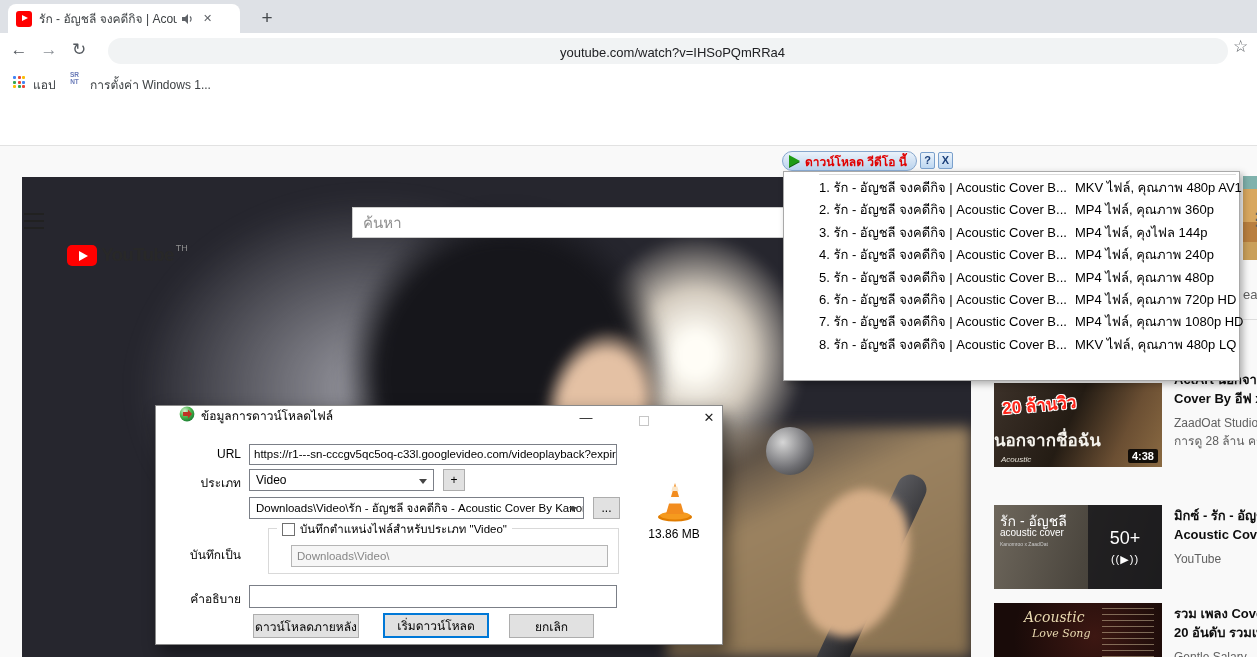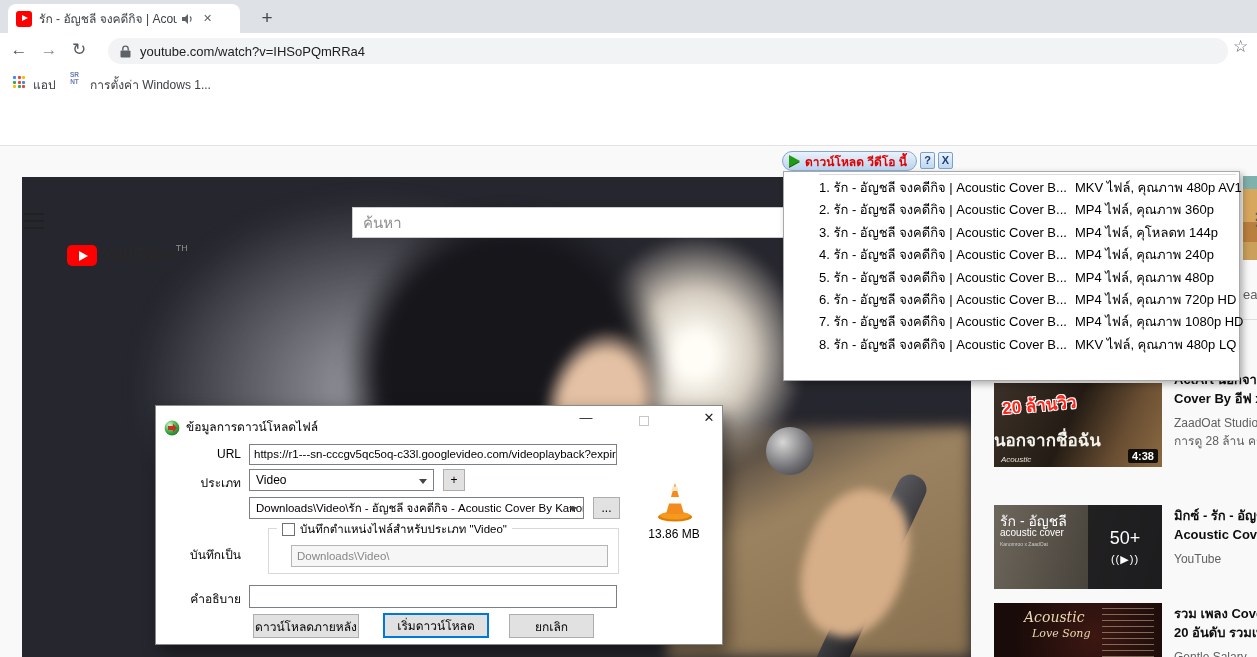--- a/index.html
+++ b/index.html
@@ -16,21 +16,21 @@
   .tab-favicon::after { content:""; position:absolute; left:6px; top:4.5px; border-left:6px solid #fff;
          border-top:3.5px solid transparent; border-bottom:3.5px solid transparent; }
   .tab-title { font-size:12px; color:#3c4043; white-space:nowrap; overflow:hidden; width:138px; margin-left:7px; }
   .tab-audio { margin-left:4px; display:flex; }
   .tab-close { margin-left:10px; font-size:11px; color:#5f6368; cursor:default; }
   .new-tab { left:254px; top:5px; font-size:19px; color:#45494d; width:26px; height:26px; text-align:center; line-height:26px; }
 
   .toolbar { left:0; top:33px; width:1257px; height:35px; background:#fff; }
   .nav-ic { position:absolute; top:0; height:35px; line-height:33px; font-size:17px; color:#555a60; text-align:center; width:26px; }
   .url-pill { left:108px; top:5px; width:1120px; height:26px; background:#f1f3f4; border-radius:13px;
-              display:flex; align-items:center; padding:7px 12px; }
+              display:flex; align-items:center; padding:7px 12px;flex-direction:column; }
   .url-text { font-size:13px; color:#202124; margin-left:9px; }
   .star { left:1233px; top:3px; font-size:17px; color:#5f6368; }
 
   .bookmarks { left:0; top:68px; width:1257px; height:28px; background:#fff; }
   .apps-grid { left:13px; top:8px; width:12px; height:12px; display:grid;
                grid-template-columns:repeat(3,3px); grid-template-rows:repeat(3,3px); gap:1.5px; }
   .apps-grid i { border-radius:1px; }
   .bm-label { font-size:12px; color:#3c4043; position:absolute; top:7px; }
   .srnt { left:70px; top:4px; font-size:6.5px; line-height:6.5px; font-weight:bold; color:#6a7bb8; text-align:center; }
 
@@ -128,21 +128,21 @@
   .dl-panel { left:783px; top:171px; width:457px; height:210px; background:#fff; border:1px solid #a9a9a9;
       box-shadow:3px 3px 7px rgba(0,0,0,.3); z-index:6; }
   .dl-head { padding:9px 0 5px 35px; font-size:13px; color:#111; }
   .dl-sep { border-top:1px solid #dcdcdc; margin:2px 3px 2px 35px; }
   .dl-item { height:22.4px; line-height:22.4px; padding-left:35px; font-size:13px; color:#000; white-space:nowrap; }
   .dl-item .fmt { margin-left:8px; }
 
   
   .idm { left:155px; top:405px; width:568px; height:240px; background:#fff; border:1px solid #8a8a8a;
       box-shadow:5px 7px 16px rgba(0,0,0,.45); z-index:10; }
-  .idm-titlebar { position:absolute; left:0; top:0; width:100%; height:30px; display:flex; align-items:flex-end; padding-left:8px; }
+  .idm-titlebar { position:absolute; left:15px; top:0; width:100%; height:30px; display:flex; align-items:flex-start; padding-left:8px; }
   .idm-title { font-size:12px; color:#000; margin-left:6px; }
   .win-min { position:absolute; left:415px; top:4px; width:30px; text-align:center; font-size:13px; color:#222; }
   .win-max { position:absolute; left:483px; top:10px; width:10px; height:10px; border:1px solid #c6c6c6; }
   .win-close { position:absolute; left:538px; top:4px; width:30px; text-align:center; font-size:13px; color:#222; }
   .f-label { position:absolute; width:85px; text-align:right; font-size:12px; color:#000; }
   .f-box { position:absolute; border:1px solid #7b7f87; background:#fff; font-size:11.5px; color:#000;
       padding:0 4px; white-space:nowrap; overflow:hidden; }
   .f-select { position:absolute; border:1px solid #7b7f87; background:#fff; font-size:12px; color:#000;
       padding:0 18px 0 6px; white-space:nowrap; overflow:hidden; }
   .chev { position:absolute; right:6px; top:9px; width:0; height:0; border-left:4px solid transparent;
@@ -223,21 +223,21 @@
     <span class="dl-btn-label">ดาวน์โหลด วีดีโอ นี้</span>
   </div>
   <div class="sq-btn">?</div>
   <div class="sq-btn">X</div>
 </div>
 
 <div class="abs dl-panel">
   <div class="dl-sep"></div>
   <div class="dl-item"><span>1. รัก - อัญชลี จงคดีกิจ | Acoustic Cover B...</span><span class="fmt">MKV ไฟล์, คุณภาพ 480p AV1</span></div>
   <div class="dl-item"><span>2. รัก - อัญชลี จงคดีกิจ | Acoustic Cover B...</span><span class="fmt">MP4 ไฟล์, คุณภาพ 360p</span></div>
-  <div class="dl-item"><span>3. รัก - อัญชลี จงคดีกิจ | Acoustic Cover B...</span><span class="fmt">MP4 ไฟล์, คุโหลดท 144p</span></div>
+  <div class="dl-item"><span>3. รัก - อัญชลี จงคดีกิจ | Acoustic Cover B...</span><span class="fmt">MP4 ไฟล์, คุงไฟล 144p</span></div>
   <div class="dl-item"><span>4. รัก - อัญชลี จงคดีกิจ | Acoustic Cover B...</span><span class="fmt">MP4 ไฟล์, คุณภาพ 240p</span></div>
   <div class="dl-item"><span>5. รัก - อัญชลี จงคดีกิจ | Acoustic Cover B...</span><span class="fmt">MP4 ไฟล์, คุณภาพ 480p</span></div>
   <div class="dl-item"><span>6. รัก - อัญชลี จงคดีกิจ | Acoustic Cover B...</span><span class="fmt">MP4 ไฟล์, คุณภาพ 720p HD</span></div>
   <div class="dl-item"><span>7. รัก - อัญชลี จงคดีกิจ | Acoustic Cover B...</span><span class="fmt">MP4 ไฟล์, คุณภาพ 1080p HD</span></div>
   <div class="dl-item"><span>8. รัก - อัญชลี จงคดีกิจ | Acoustic Cover B...</span><span class="fmt">MKV ไฟล์, คุณภาพ 480p LQ</span></div>
 </div>
 
 <div class="abs idm">
   <div class="idm-titlebar">
     <svg width="16" height="16" viewBox="0 0 16 16">

